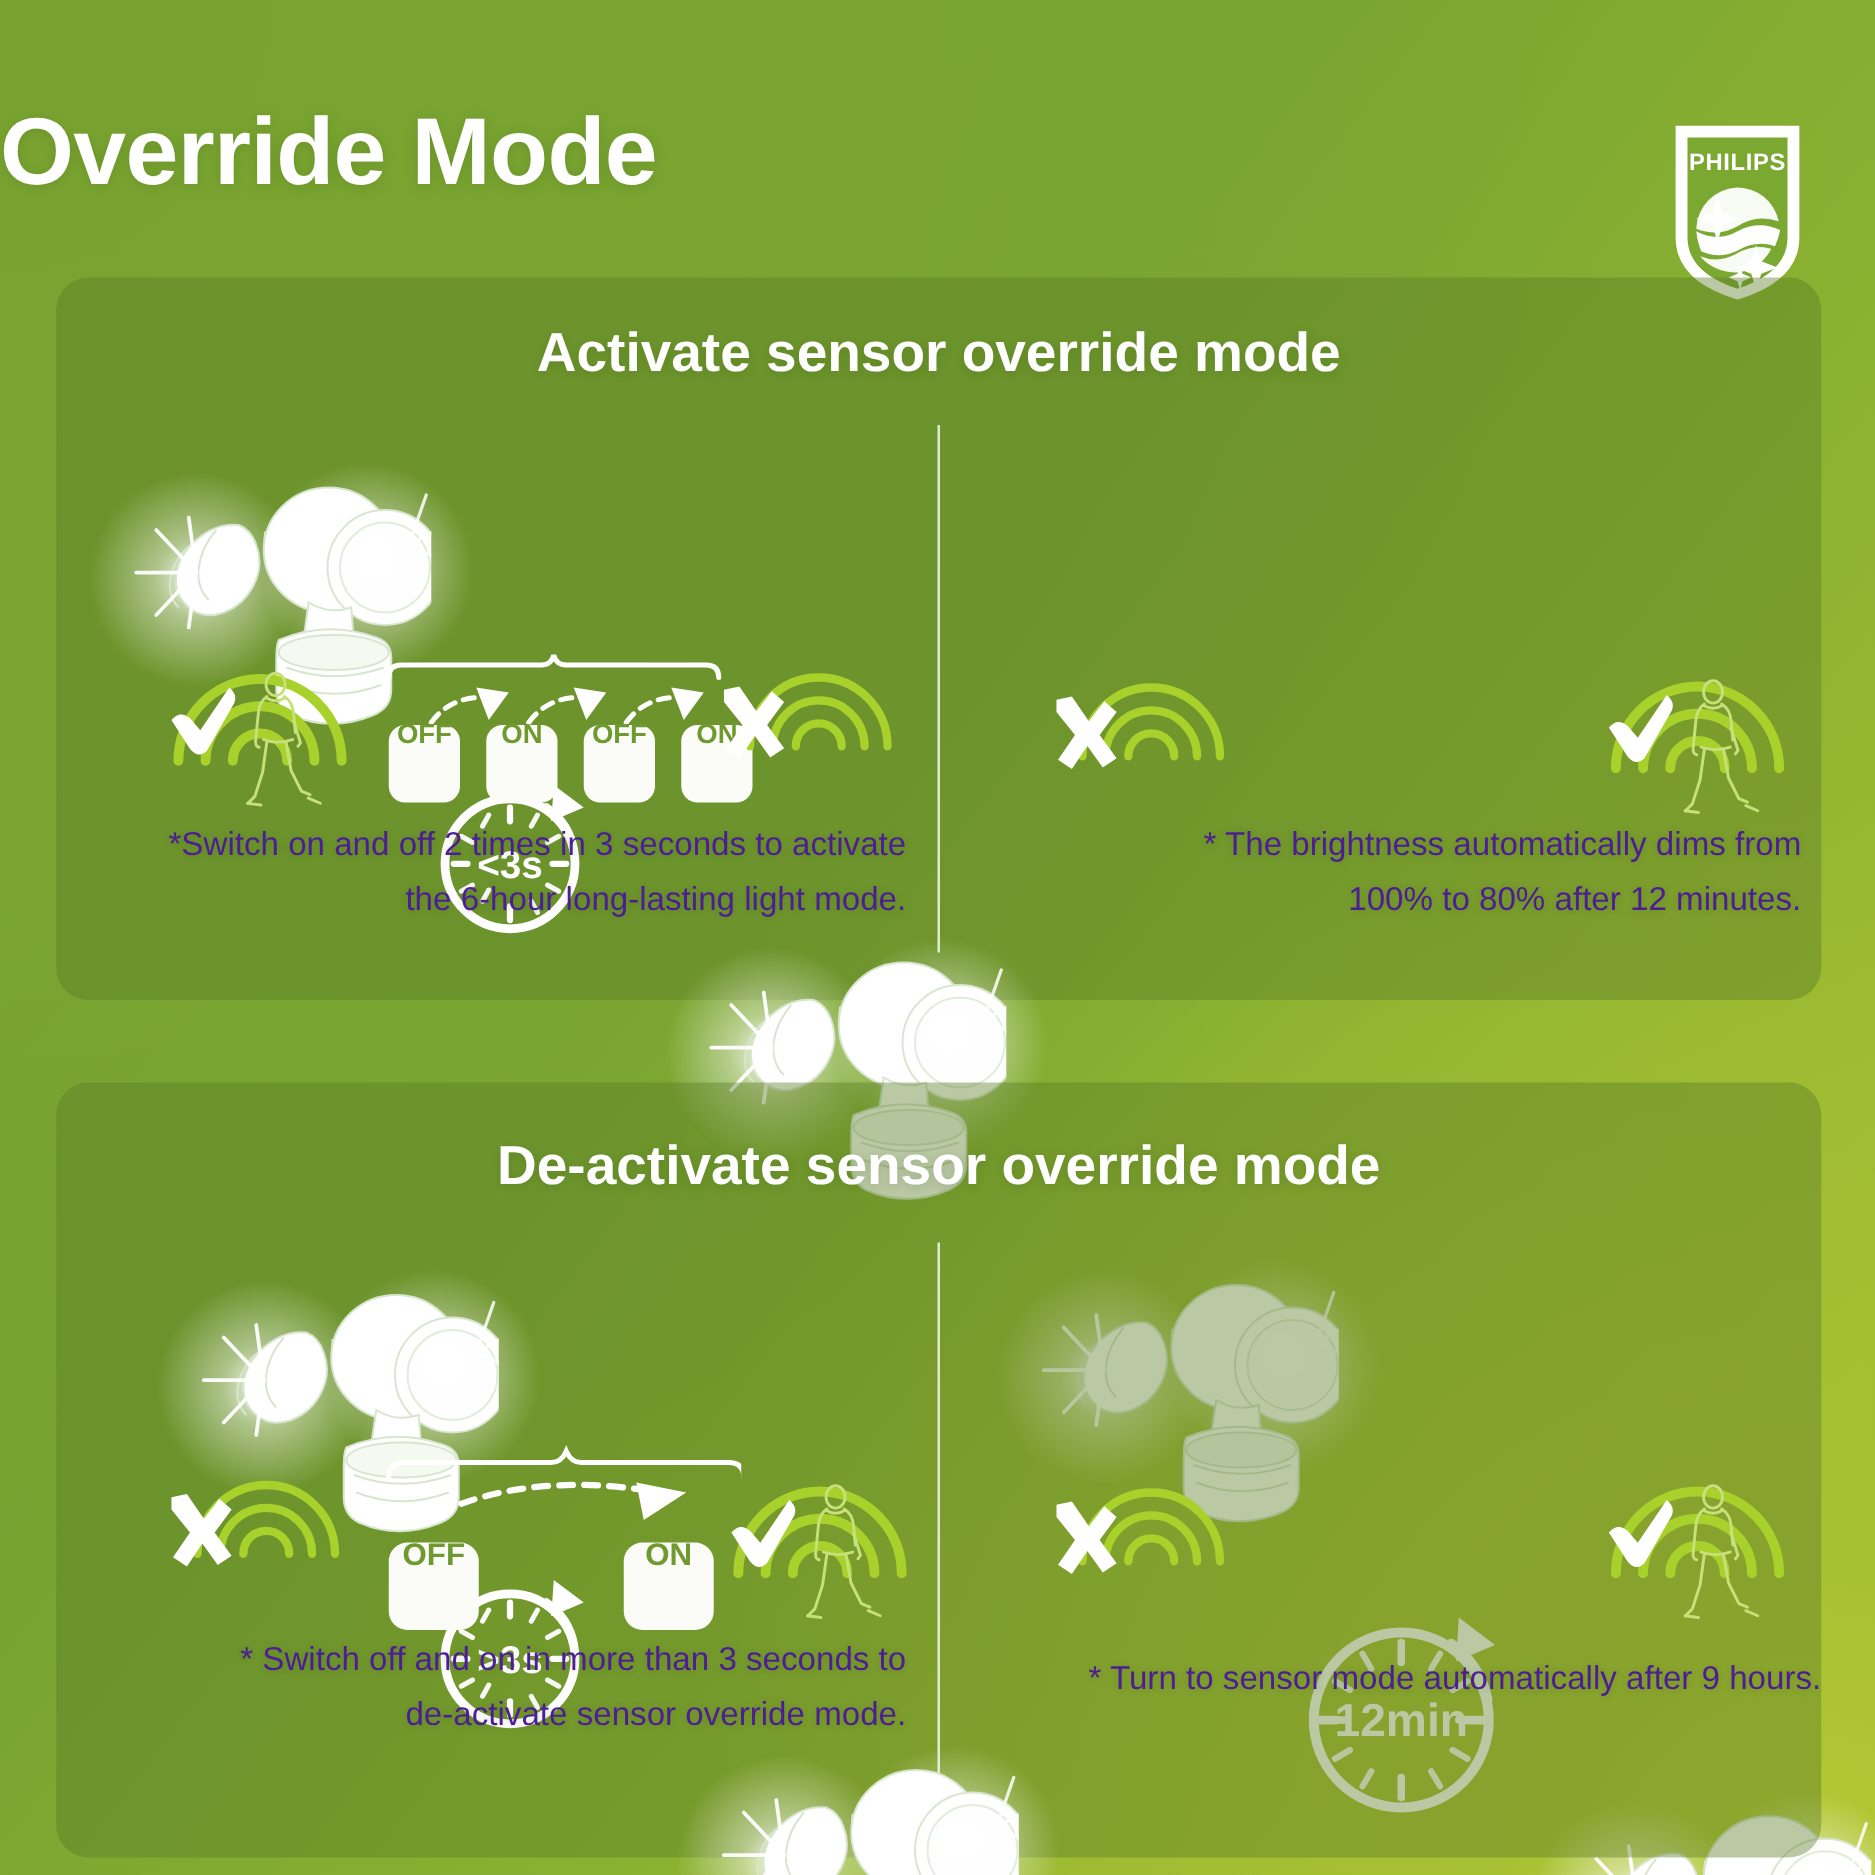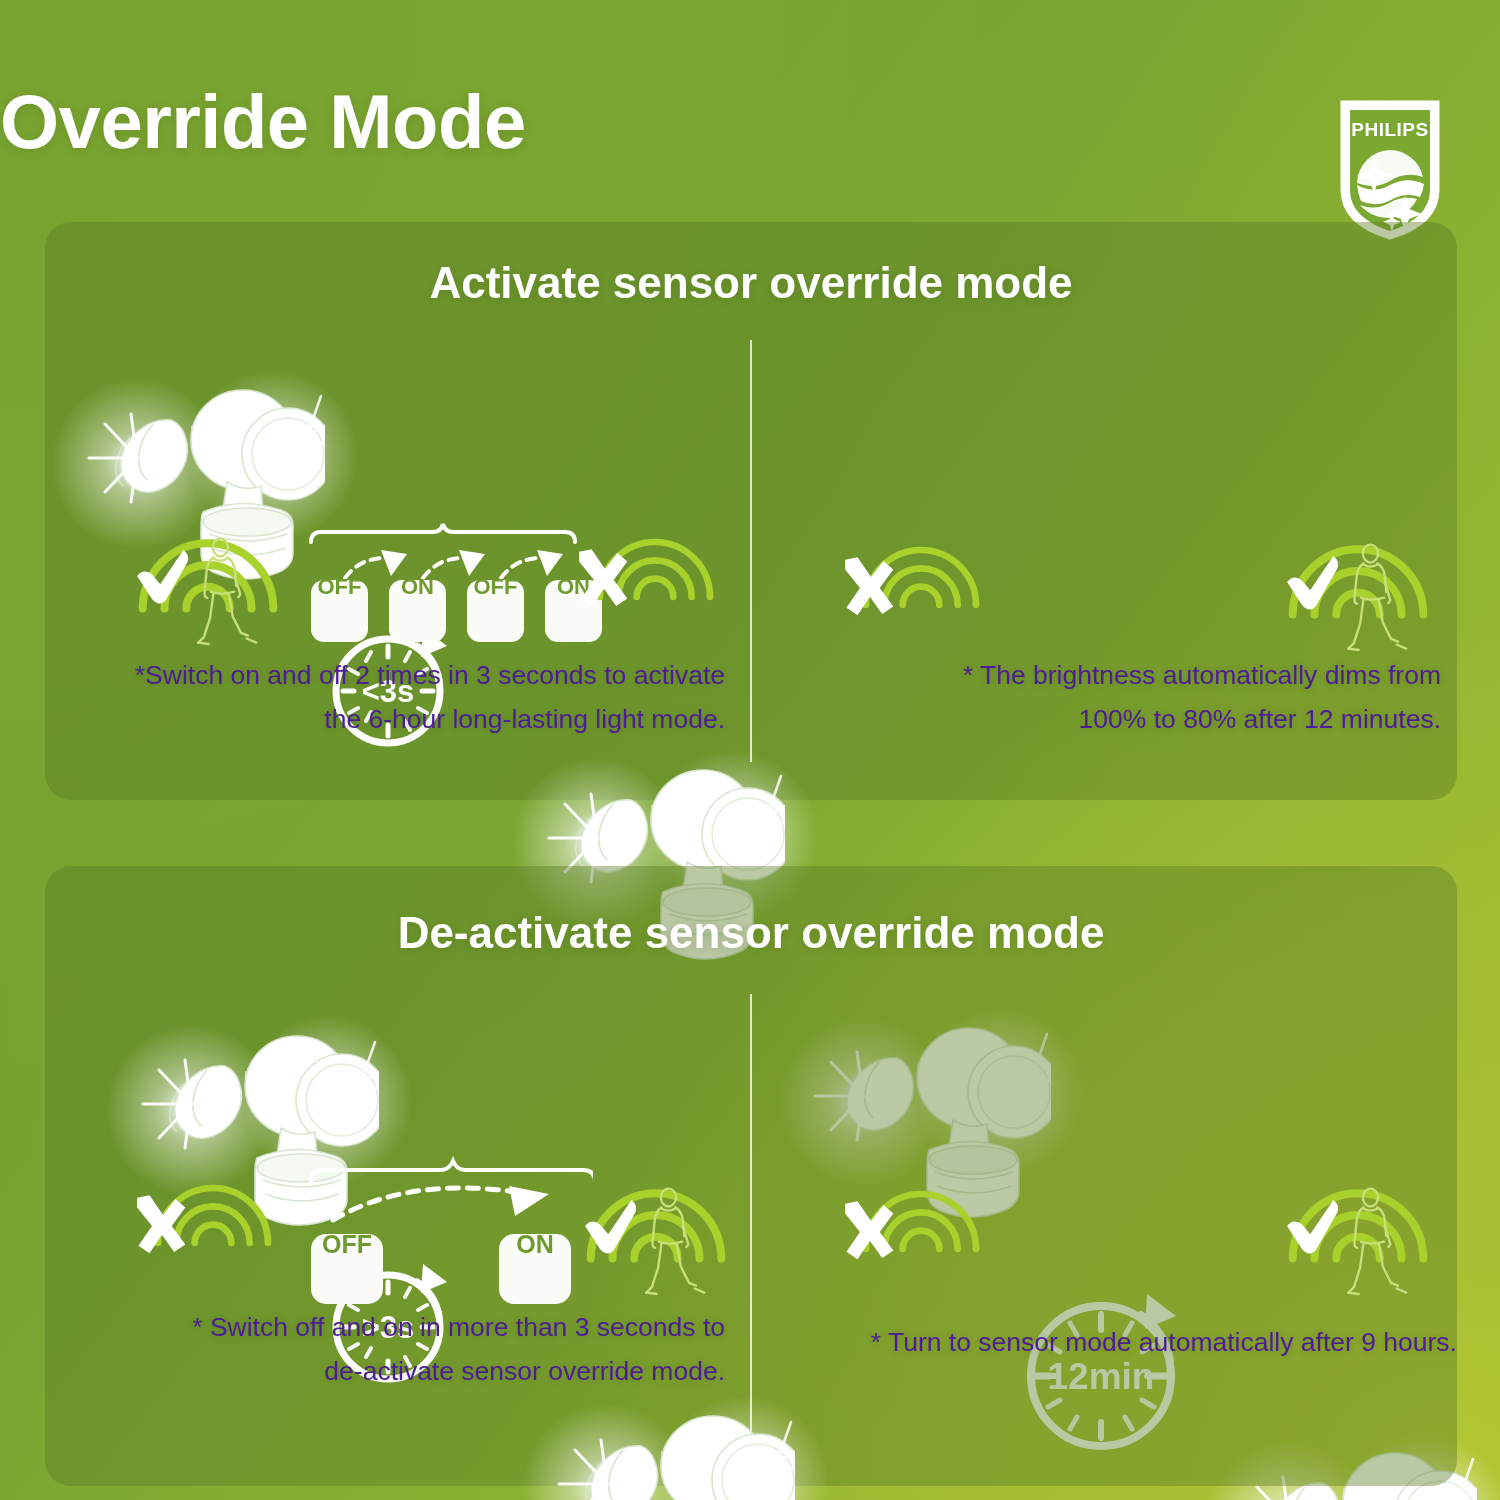--- a/index.html
+++ b/index.html
@@ -27,20 +27,21 @@
     letter-spacing: -0.5px;
     text-shadow: 0 2px 10px rgba(40,70,10,.18);
   }
   .logo { position: absolute; top: 56px; right: 58px; width: 104px; height: 140px; margin-top: 44px; }
 
   
   .panel {
     position: absolute; left: 45px; width: 1412px;
     background: rgba(90,125,38,0.42);
     border-radius: 26px;
+    padding-left: 20px;
   }
   #panel-activate   { top: 222px;  height: 578px; }
   #panel-deactivate { top: 866px;  height: 620px; }
 
   .panel-title {
     position: absolute; top: 36px; left: 0; width: 100%;
     text-align: center; color: #ffffff;
     font-size: 44px; font-weight: bold;
     text-shadow: 0 2px 8px rgba(40,70,10,.18);
   }

